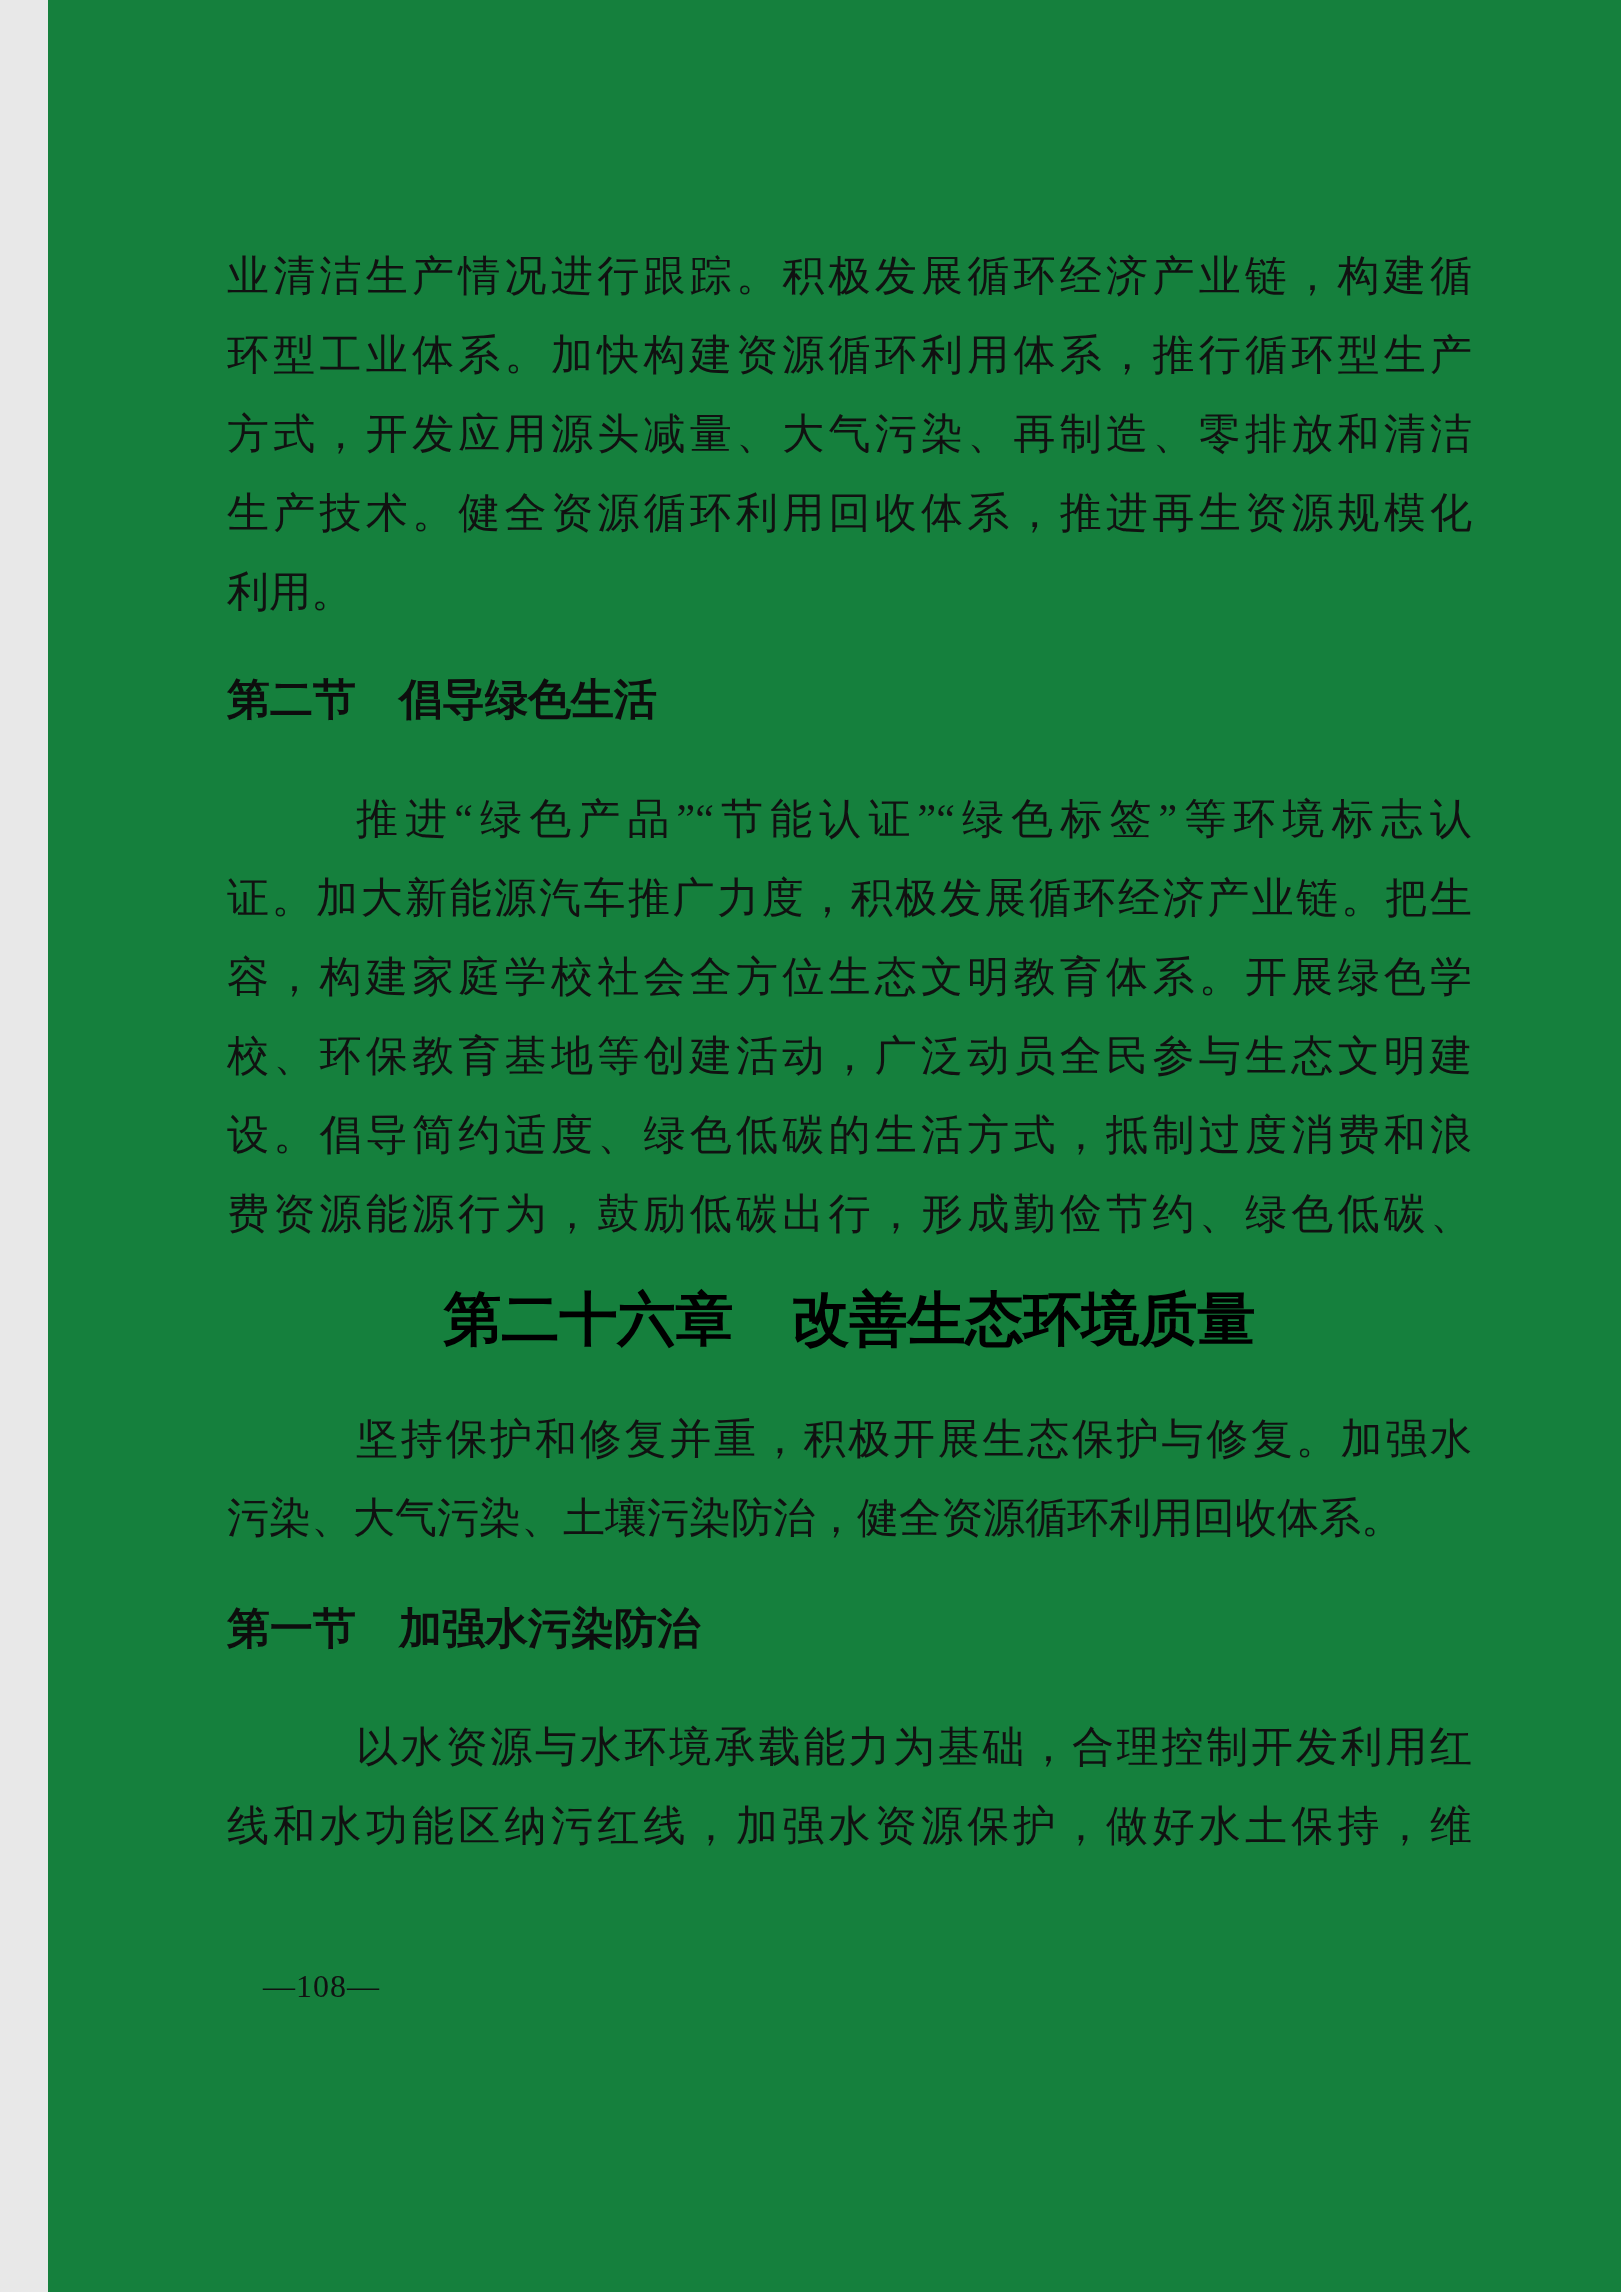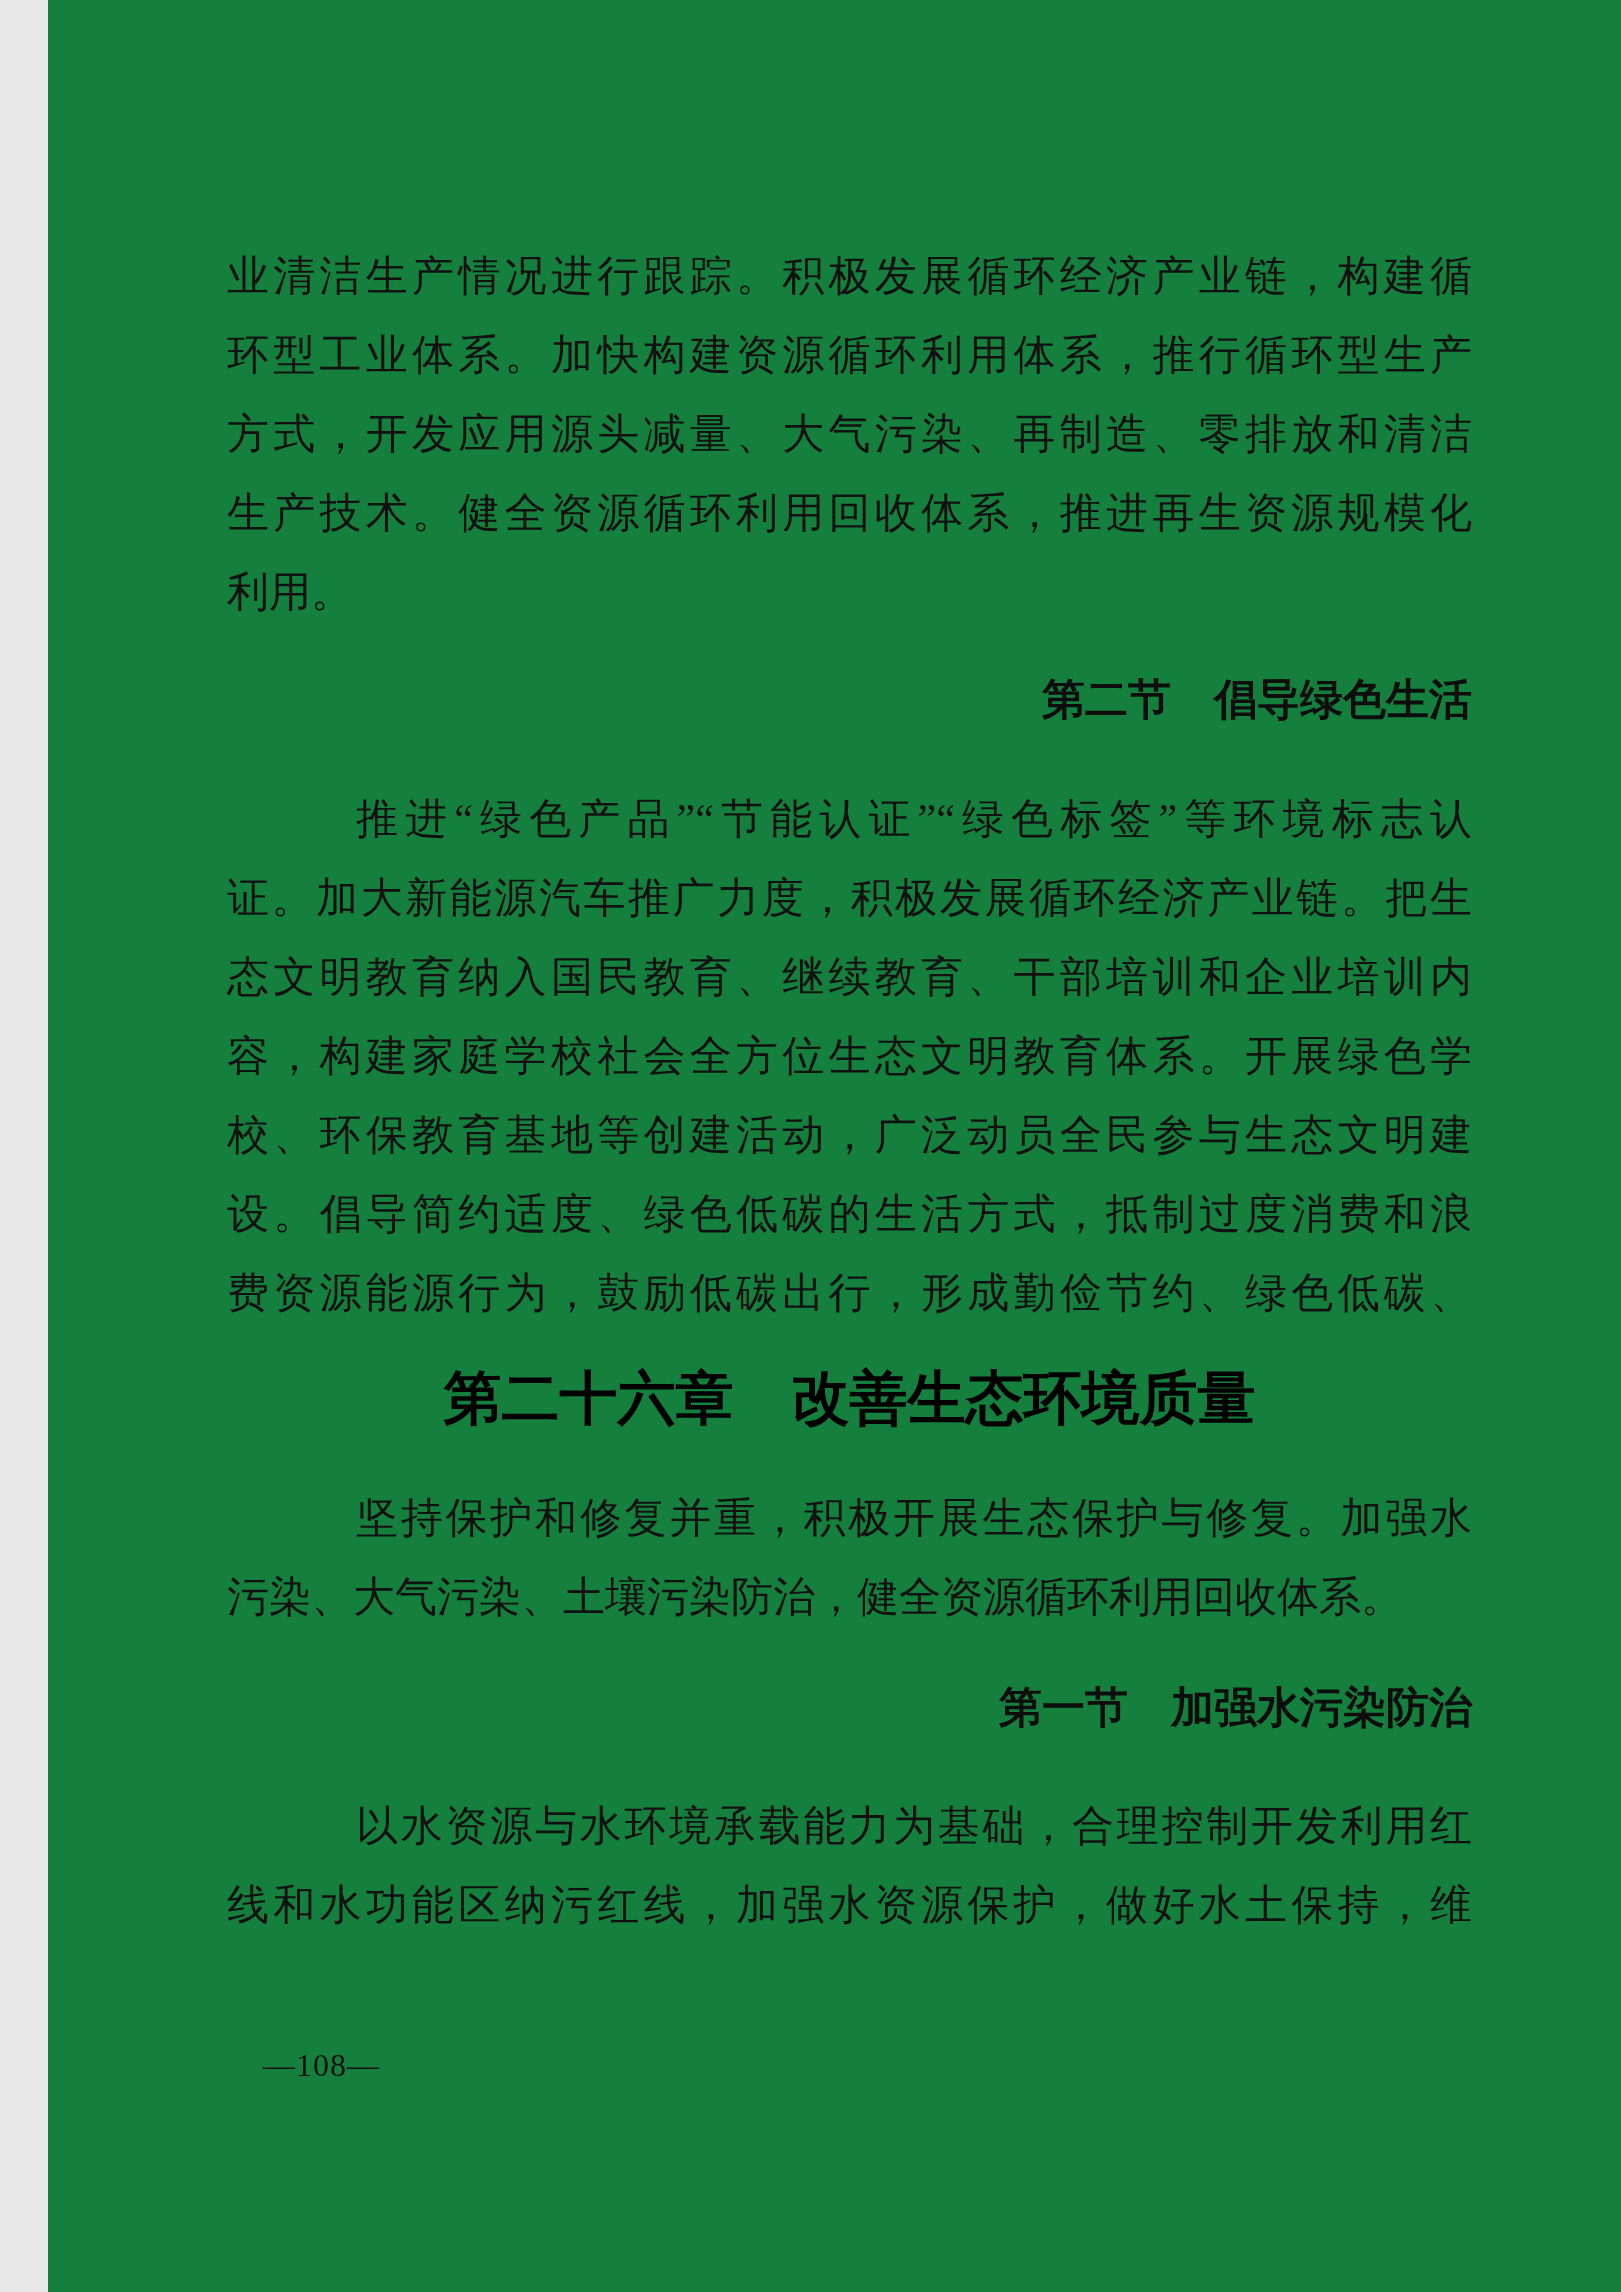--- a/index.html
+++ b/index.html
@@ -41,21 +41,21 @@
   }
   .line.fi {           
     text-indent: 129px;
   }
   .h-sec {
     margin: 0;
     font-family: "Liberation Sans", sans-serif;
     font-weight: 700;
     font-size: 43px;
     line-height: 63px;
-    text-align: right;
+    text-align: left;
     color: #0d0d0d;
   }
   .h-chap {
     margin: 0;
     font-family: "Liberation Serif", serif;
     font-weight: 700;
     font-size: 58px;
     line-height: 65px;
     text-align: center;
     color: #000000;
@@ -89,21 +89,20 @@
       <span class="line">方式，开发应用源头减量、大气污染、再制造、零排放和清洁</span>
       <span class="line">生产技术。健全资源循环利用回收体系，推进再生资源规模化</span>
       <span class="line ll">利用。</span>
     </p>
 
     <h3 class="h-sec" id="h-sec2">第二节　倡导绿色生活</h3>
 
     <p class="para" id="p2">
       <span class="line fi">推进“绿色产品”“节能认证”“绿色标签”等环境标志认</span>
       <span class="line">证。加大新能源汽车推广力度，积极发展循环经济产业链。把生</span>
-      <span class="line">态文明教育纳入国民教育、继续教育、干部培训和企业培训内</span>
       <span class="line">容，构建家庭学校社会全方位生态文明教育体系。开展绿色学</span>
       <span class="line">校、环保教育基地等创建活动，广泛动员全民参与生态文明建</span>
       <span class="line">设。倡导简约适度、绿色低碳的生活方式，抵制过度消费和浪</span>
       <span class="line">费资源能源行为，鼓励低碳出行，形成勤俭节约、绿色低碳、</span>
     </p>
 
     <h2 class="h-chap" id="h-chap26">第二十六章　改善生态环境质量</h2>
 
     <p class="para" id="p3">
       <span class="line fi">坚持保护和修复并重，积极开展生态保护与修复。加强水</span>

